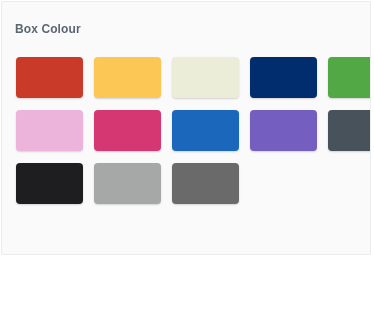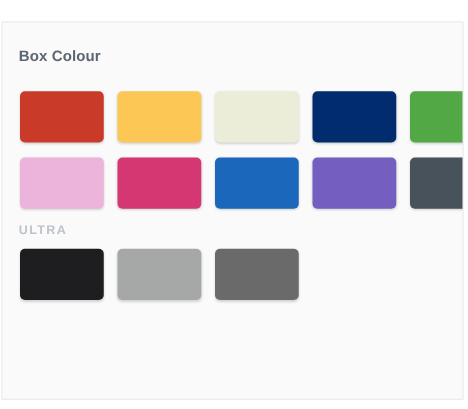--- a/index.html
+++ b/index.html
@@ -10,23 +10,23 @@
   body {
     width: 374px;
     height: 327px;
     font-family: "Liberation Sans", sans-serif;
     -webkit-font-smoothing: antialiased;
   }
 
   .panel {
     position: absolute;
     left: 1px;
-    top: 17px;
+    top: 1px;
     width: 370px;
-    height: 303px;
+    height: 254px;
     background: #fafafa;
     border: 1px solid #ececec;
     border-radius: 1px;
     box-sizing: border-box;
     overflow: hidden;
   }
 
   .panel-title {
     position: absolute;
     left: 13px;
@@ -93,21 +93,20 @@
       <div class="group">
         <div class="swatch-row">
           <div class="swatch" style="background: rgb(236, 179, 219);"></div>
           <div class="swatch" style="background: rgb(212, 55, 113);"></div>
           <div class="swatch" style="background: rgb(26, 103, 188);"></div>
           <div class="swatch" style="background: rgb(116, 94, 192);"></div>
           <div class="swatch" style="background: rgb(71, 82, 90);"></div>
         </div>
       </div>
       <div class="group">
-        <div class="group-label">ULTRA</div>
         <div class="swatch-row">
           <div class="swatch" style="background: rgb(30, 30, 32);"></div>
           <div class="swatch" style="background: rgb(166, 168, 168);"></div>
           <div class="swatch" style="background: rgb(106, 106, 106);"></div>
         </div>
       </div>
     </div>
 </div>
 
 </body></html>

